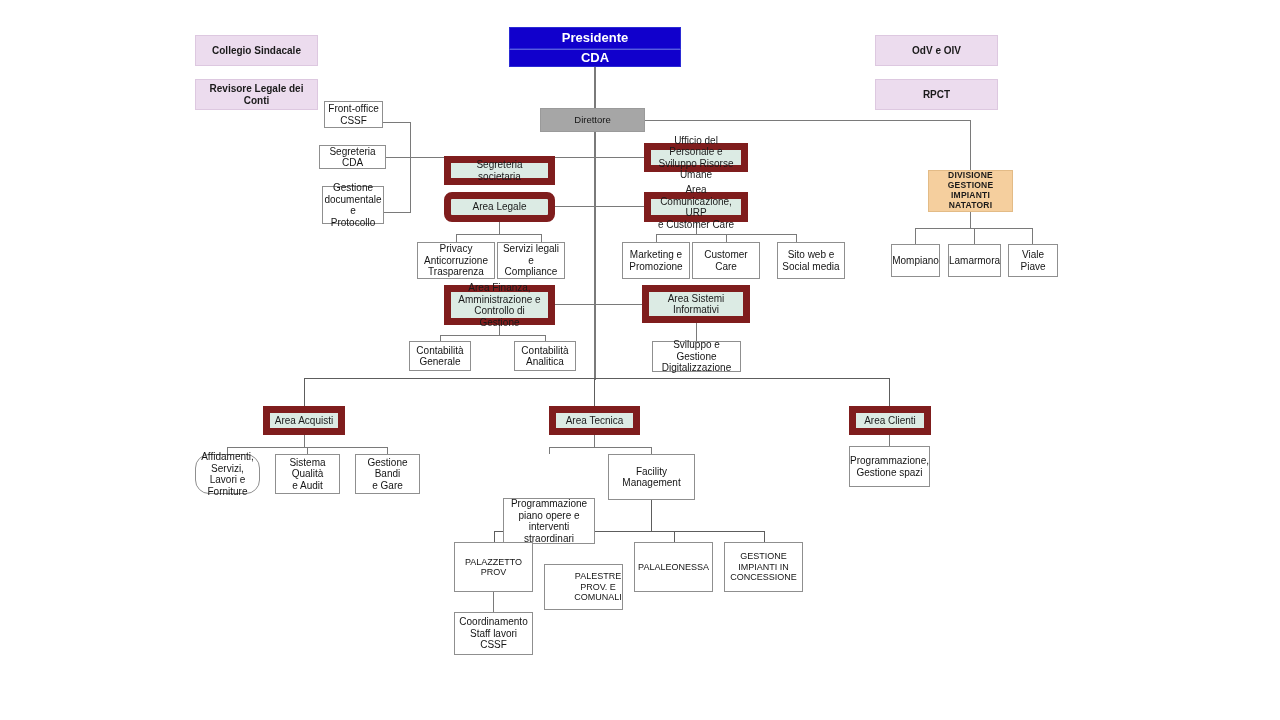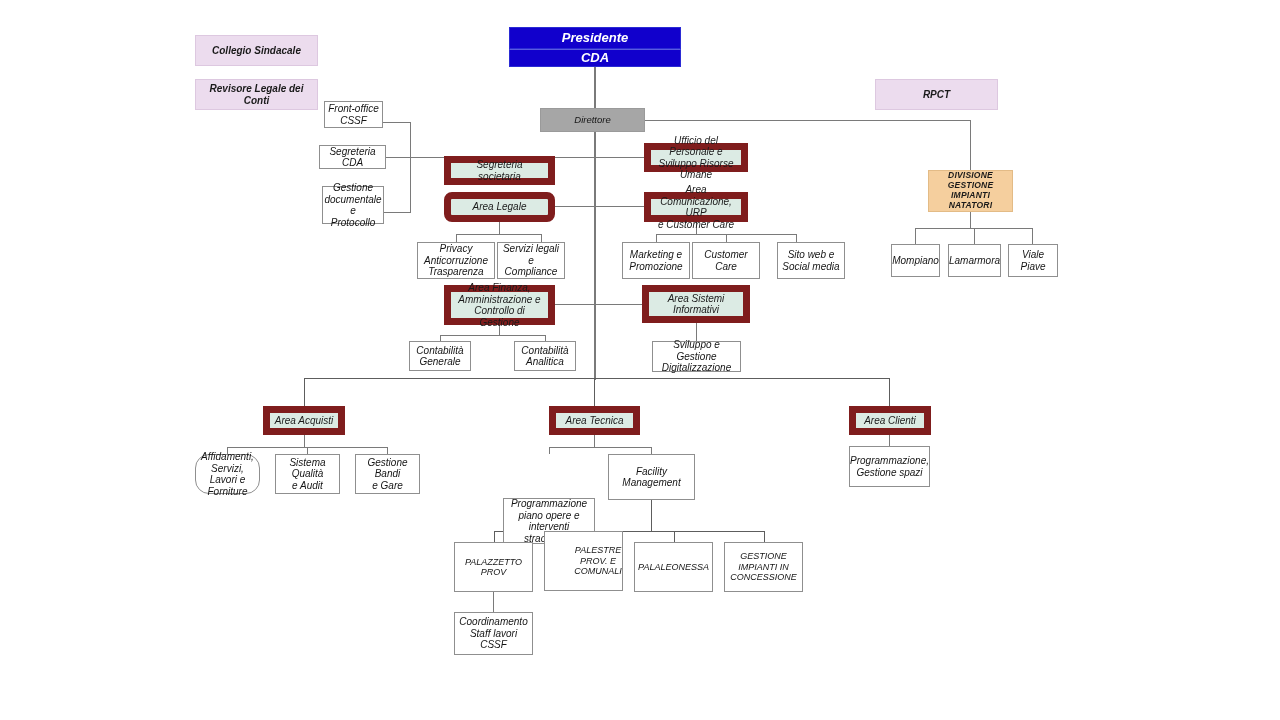--- a/index.html
+++ b/index.html
@@ -18,21 +18,20 @@
   .node {
     position: absolute;
     display: flex;
     align-items: center;
     justify-content: center;
     text-align: center;
     line-height: 1.15;
     padding: 1px 3px;
     z-index: 3;
     white-space: pre-line;
-    font-style: italic;
   }
   
   .n-plain {
     background: #ffffff;
     border: 1px solid #8f8f8f;
     color: #141414;
     font-size: 10px;
   }
   .n-green {
     background: #dcebe4;
@@ -157,20 +156,21 @@
   <div class="ln v dark" style="left:764px; top:531px; height:11px;"></div>
 
   <div class="ln v" style="left:493px; top:592px; height:20px;"></div>
 
   <div class="node n-blue-top" style="left:509px; top:27px; width:172px; height:22px;">Presidente</div>
   <div class="node n-blue-bot" style="left:509px; top:49px; width:172px; height:18px;">CDA</div>
 
   <div class="node n-purple" style="left:195px; top:35px; width:123px; height:31px;">Collegio Sindacale</div>
   <div class="node n-purple" style="left:195px; top:79px; width:123px; height:31px;">Revisore Legale dei Conti</div>
 
+  <div class="node n-purple" style="left:875px; top:35px; width:123px; height:31px;">OdV e OIV</div>
   <div class="node n-purple" style="left:875px; top:79px; width:123px; height:31px;">RPCT</div>
 
   <div class="node n-gray" style="left:540px; top:108px; width:105px; height:24px;">Direttore</div>
 
   <div class="node n-plain" style="left:324px; top:101px; width:59px; height:27px;">Front-office
 CSSF</div>
   <div class="node n-plain" style="left:319px; top:145px; width:67px; height:24px;">Segreteria CDA</div>
   <div class="node n-plain" style="left:322px; top:186px; width:62px; height:38px;">Gestione
 documentale e
 Protocollo</div>
@@ -231,21 +231,21 @@
   <div class="node n-plain" style="left:503px; top:454px; width:92px; height:46px;margin-top:44px;">Programmazione
 piano opere e
 interventi
 straordinari</div>
   <div class="node n-plain" style="left:608px; top:454px; width:87px; height:46px;">Facility Management</div>
 
   <div class="node n-plain" style="left:849px; top:446px; width:81px; height:41px;">Programmazione,
 Gestione spazi</div>
 
   <div class="node n-plain n-caps" style="left:454px; top:542px; width:79px; height:50px;">PALAZZETTO PROV</div>
-  <div class="node n-plain n-caps" style="left:544px; top:531px; width:79px; height:60px;padding-left:32px;">PALESTRE PROV. E
+  <div class="node n-plain n-caps" style="left:544px; top:564px; width:79px; height:46px;padding-left:32px;">PALESTRE PROV. E
 COMUNALI</div>
   <div class="node n-plain n-caps" style="left:634px; top:542px; width:79px; height:50px;">PALALEONESSA</div>
   <div class="node n-plain n-caps" style="left:724px; top:542px; width:79px; height:50px;">GESTIONE
 IMPIANTI IN
 CONCESSIONE</div>
 
   <div class="node n-plain" style="left:454px; top:612px; width:79px; height:43px;">Coordinamento
 Staff lavori CSSF</div>
 
 </div>

